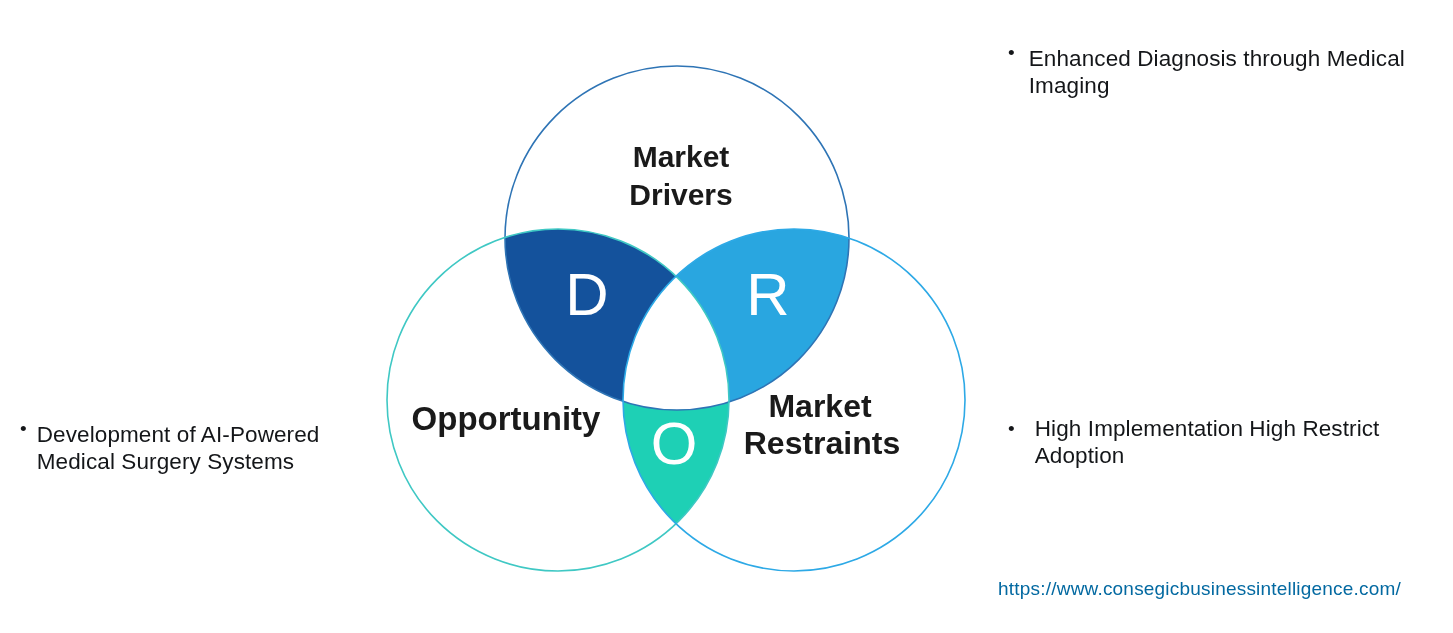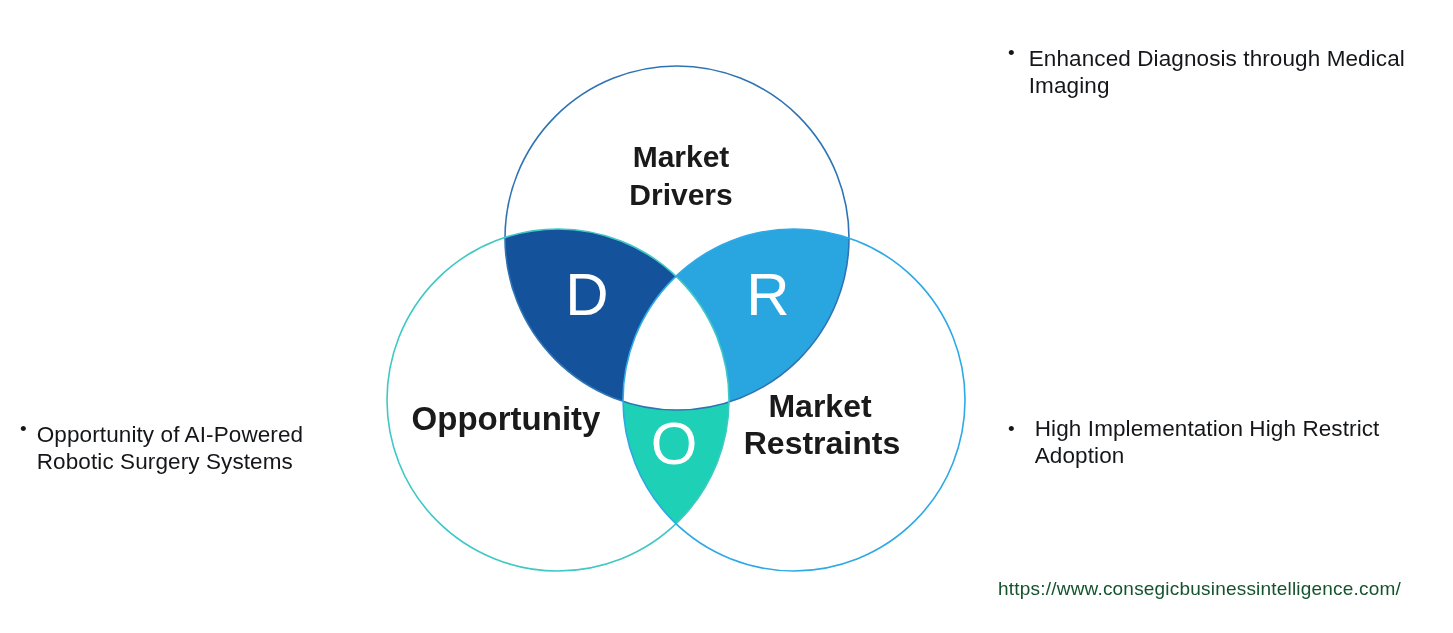--- a/index.html
+++ b/index.html
@@ -53,21 +53,21 @@
   .note-driver     { left: 1008px; top: 45px;  width: 424px; }
   .note-driver .bullet      { margin-right: 14px; }
   .note-opportunity { left: 20px;  top: 421px; width: 330px; }
   .note-opportunity .bullet { margin-right: 10px; }
   .note-restraint  { left: 1008px; top: 415px; width: 424px; }
   .note-restraint .bullet   { margin-right: 20px; }
   .source-url {
     position: absolute;
     right: 52px;
     top: 578px;
-    color: #14532d;
+    color: #0369a1;
     font-size: 19px;
     letter-spacing: 0.2px;
     font-weight: 400;
   }
 </style>
 </head>
 <body>
 
 <div class="canvas">
 
@@ -116,21 +116,21 @@
     <text class="overlap-letter" x="674" y="443" text-anchor="middle" dominant-baseline="central">O</text>
   </svg>
 
   <div class="note note-driver raised">
     <span class="bullet">•</span>
     <span class="note-text">Enhanced Diagnosis through Medical Imaging</span>
   </div>
 
   <div class="note note-opportunity raised">
     <span class="bullet">•</span>
-    <span class="note-text">Opportunity of AI-Powered Robotic Surgery Systems</span>
+    <span class="note-text">Development of AI-Powered Medical Surgery Systems</span>
   </div>
 
   <div class="note note-restraint">
     <span class="bullet">•</span>
     <span class="note-text">High Implementation High Restrict Adoption</span>
   </div>
 
   <div class="source-url">https://www.consegicbusinessintelligence.com/</div>
 
 </div>

